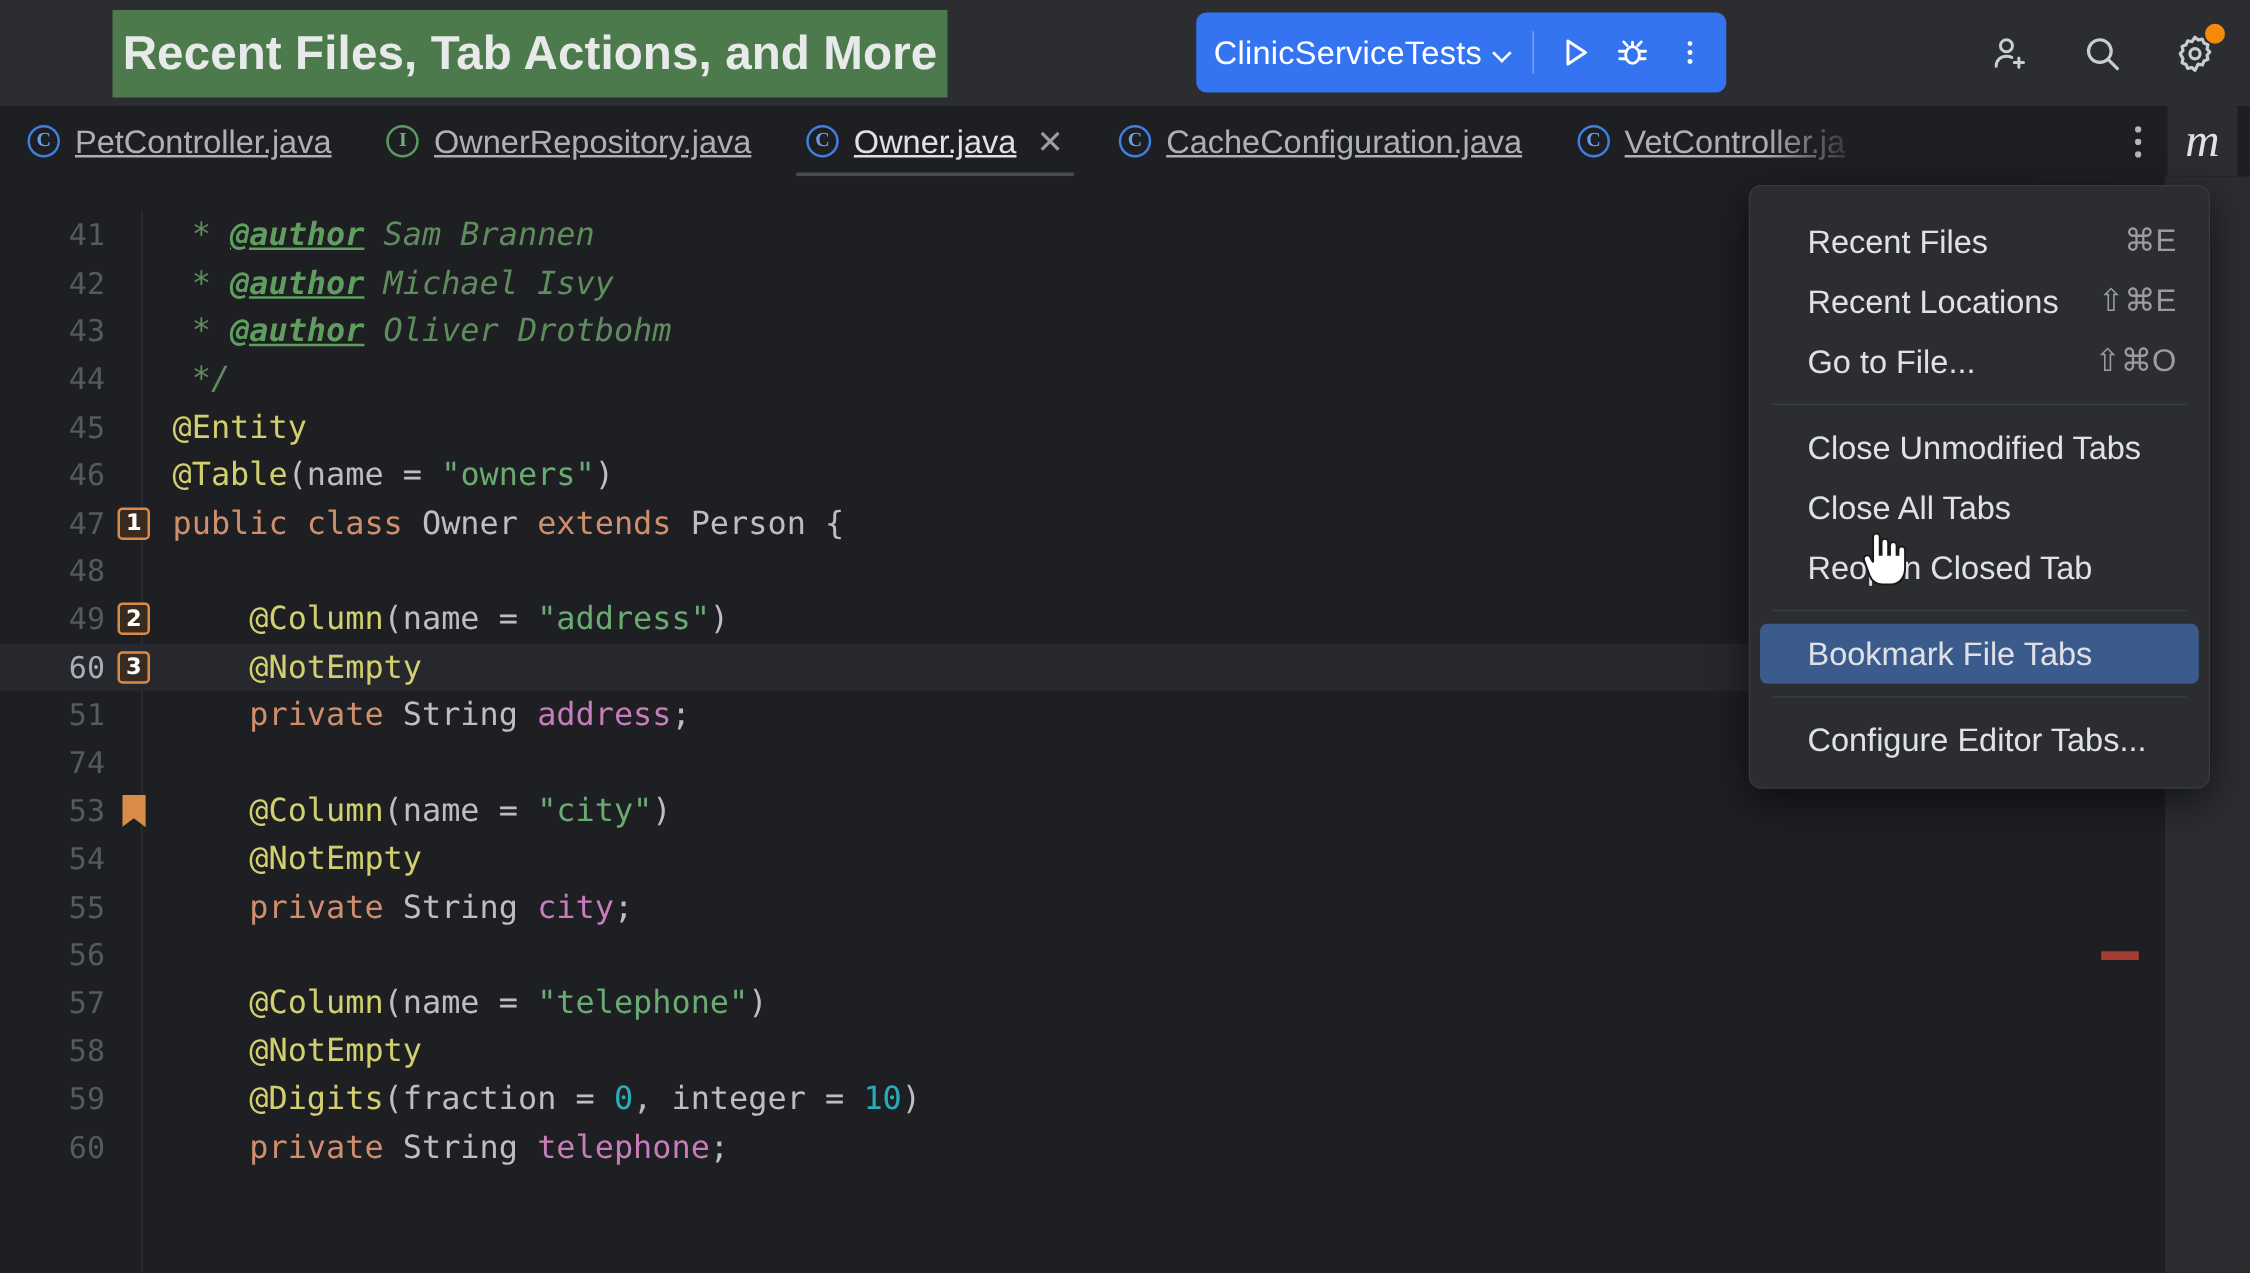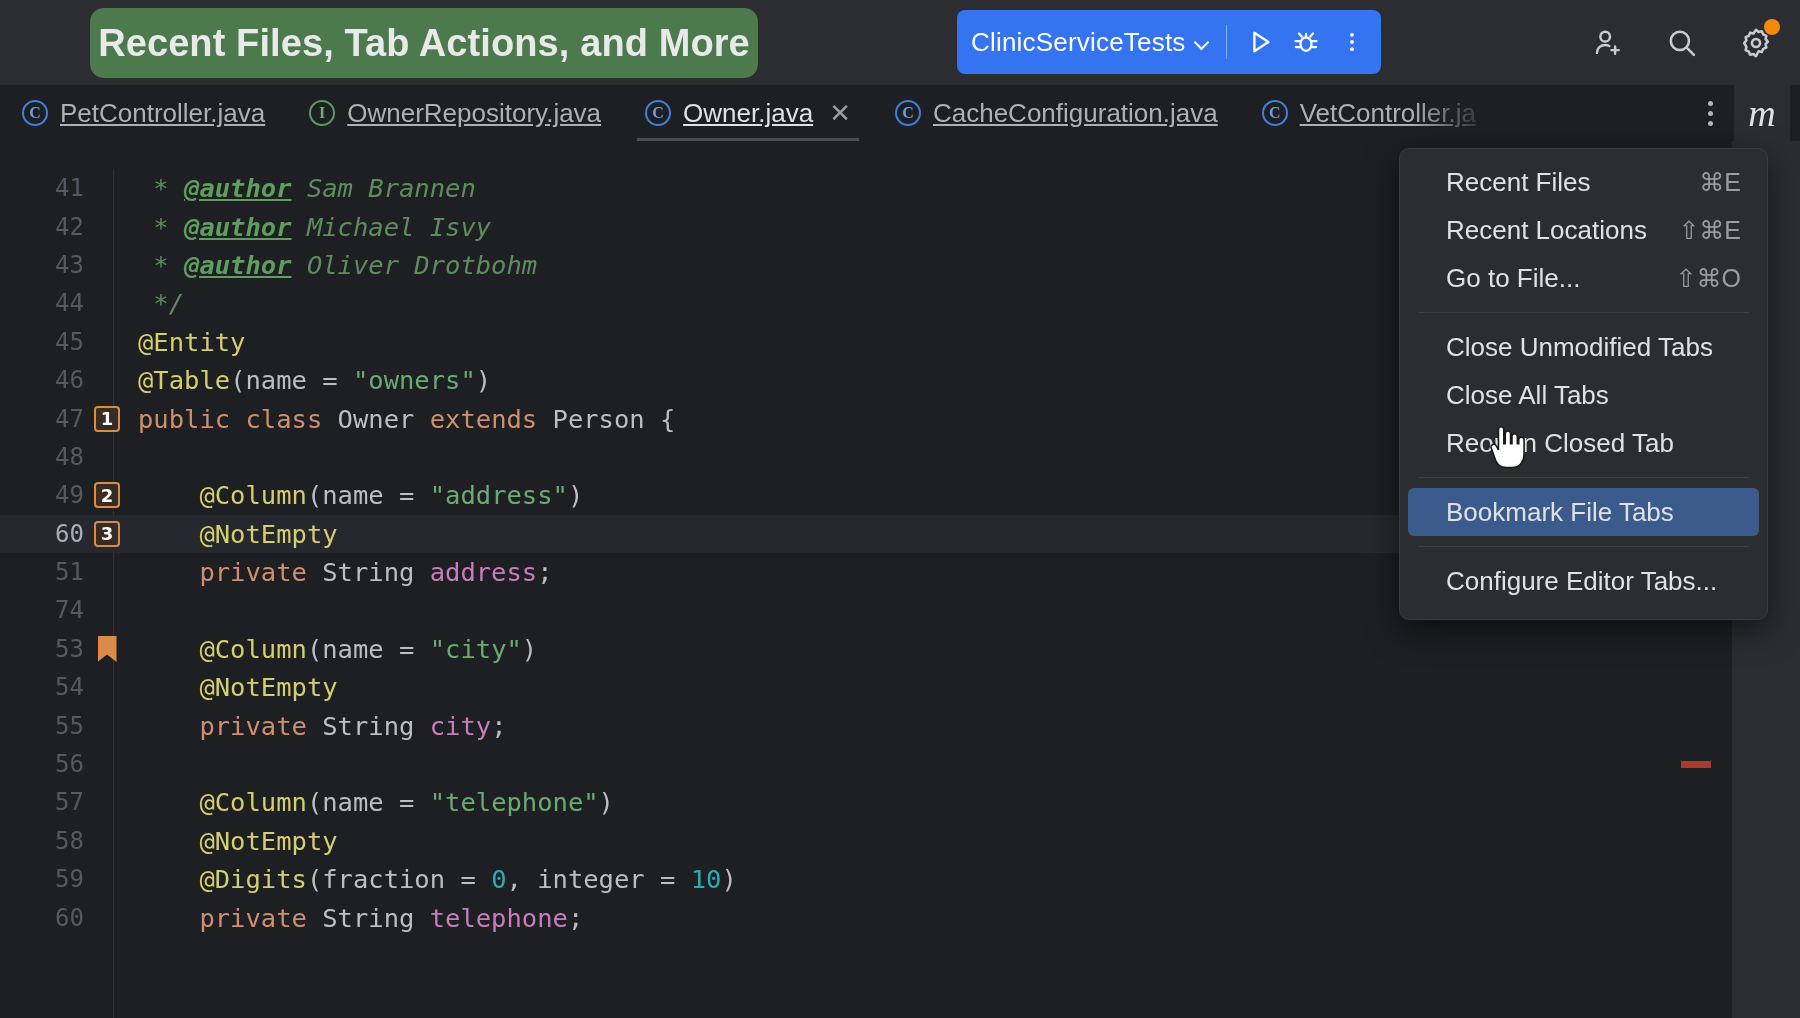--- a/index.html
+++ b/index.html
@@ -57,21 +57,21 @@
   }
   .notif-dot {
     position:absolute; width:16px; height:16px; border-radius:50%;
     background:#f5890b; right:2px; top:2px;
   }
 
   
   .banner {
     position:absolute; left:90px; top:8px;
     width:668px; height:70px;
-    background:#4d7a4d; border-radius:14px;
+    background:#4d7a4d; border-radius:0;
     display:flex; align-items:center; justify-content:center;
     z-index:60;
   }
   .banner-text {
     color:#e8eaea; font-size:38px; font-weight:700;
     letter-spacing:.1px; white-space:nowrap;
   }
 
   
   .tabbar {
@@ -185,21 +185,21 @@
   .err-stripe {
     position:absolute; width:30px; height:7px; background:#a63b32;
     left:53px; top:620px;
   }
 
   
   .menu {
     position:absolute; left:1399px; top:148px; width:369px;
     background:#2b2d30;
     border:1px solid #393b40; border-radius:10px;
-    padding:9px 0 14px 0;
+    padding:20px 0 14px 0;
     box-shadow:0 10px 32px rgba(0,0,0,.55);
     z-index:80;
   }
   .menu-item {
     height:48px; display:flex; align-items:center;
     padding:0 18px 0 38px; margin:0 8px;
     border-radius:6px; position:relative;
   }
   .menu-item.selected { background:#3b5b8c; }
   .mi-label { font-size:26px; color:#dfe1e5; white-space:nowrap; }

